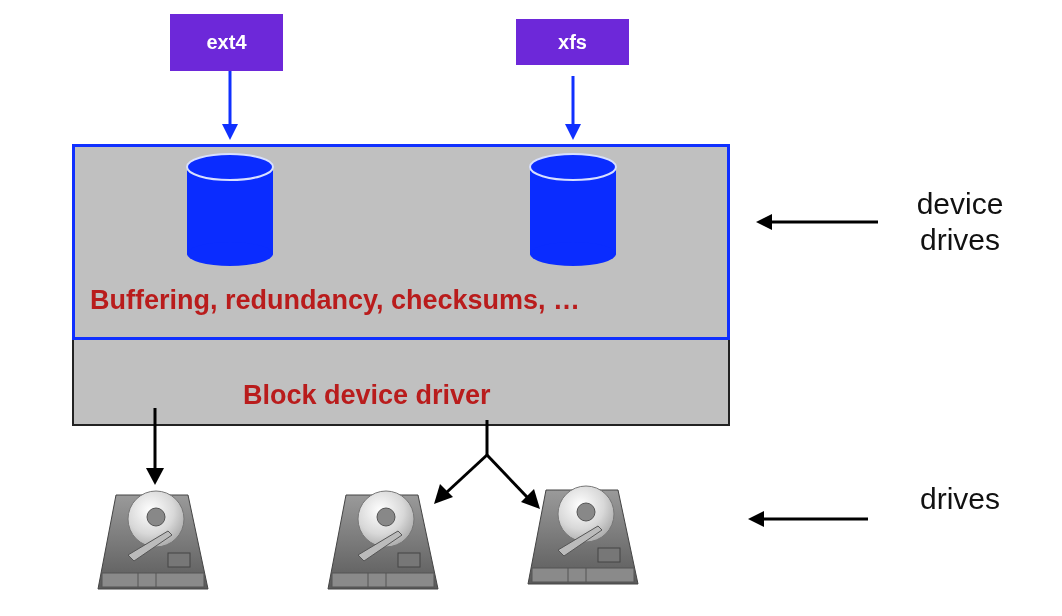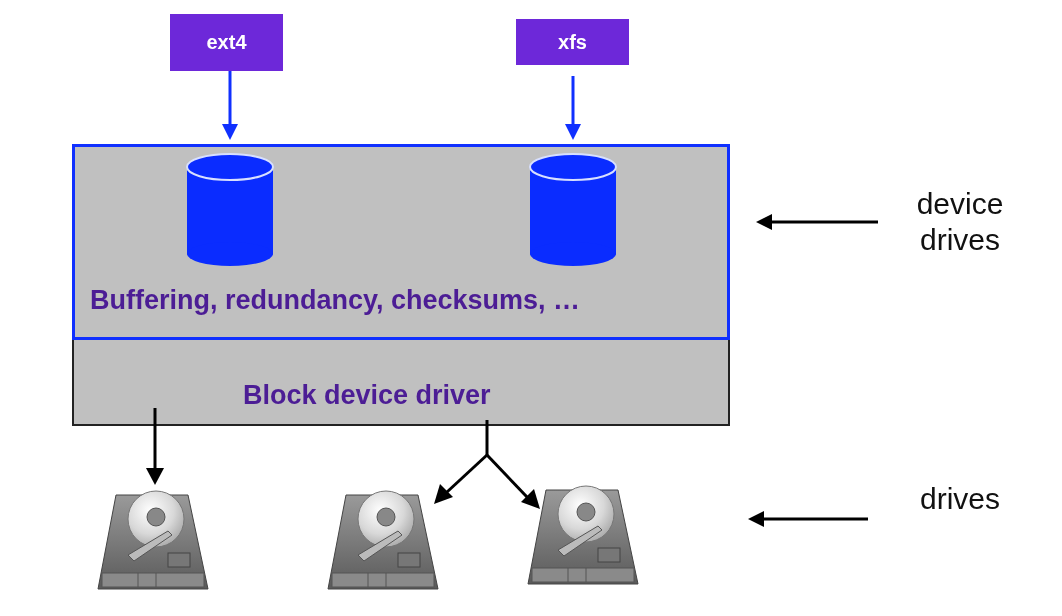--- a/index.html
+++ b/index.html
@@ -1,21 +1,21 @@
 <!DOCTYPE html>
 <html><head>
 <meta charset="utf-8">
 <style>
   html, body { margin:0; padding:0; background:#ffffff; }
   body { width:1062px; height:616px; position:relative; overflow:hidden; font-family:"Liberation Sans", sans-serif; }
   .abs { position:absolute; }
   .fs-box { background:#6d28d9; color:#fff; font-weight:bold; font-size:20px; display:flex; align-items:center; justify-content:center; }
   .layer-logical { left:72px; top:144px; width:658px; height:196px; background:#c0c0c0; border:3px solid #1030ff; box-sizing:border-box; }
   .layer-driver { left:72px; top:340px; width:658px; height:86px; background:#c0c0c0; border:2px solid #222; border-top:none; box-sizing:border-box; }
-  .layer-text { font-weight:bold; font-size:27px; color:#4c1d95; white-space:nowrap; }
+  .layer-text { font-weight:bold; font-size:27px; color:#b91c1c; white-space:nowrap; }
   .side-label { font-size:30px; color:#111; text-align:center; line-height:36px; }
   svg { position:absolute; left:0; top:0; }
 </style>
 </head>
 <body>
 
 <div class="abs fs-box" style="left:170px;top:14px;width:113px;height:57px;">
   <span>ext4</span>
 </div>
 <div class="abs fs-box" style="left:516px;top:19px;width:113px;height:46px;">

